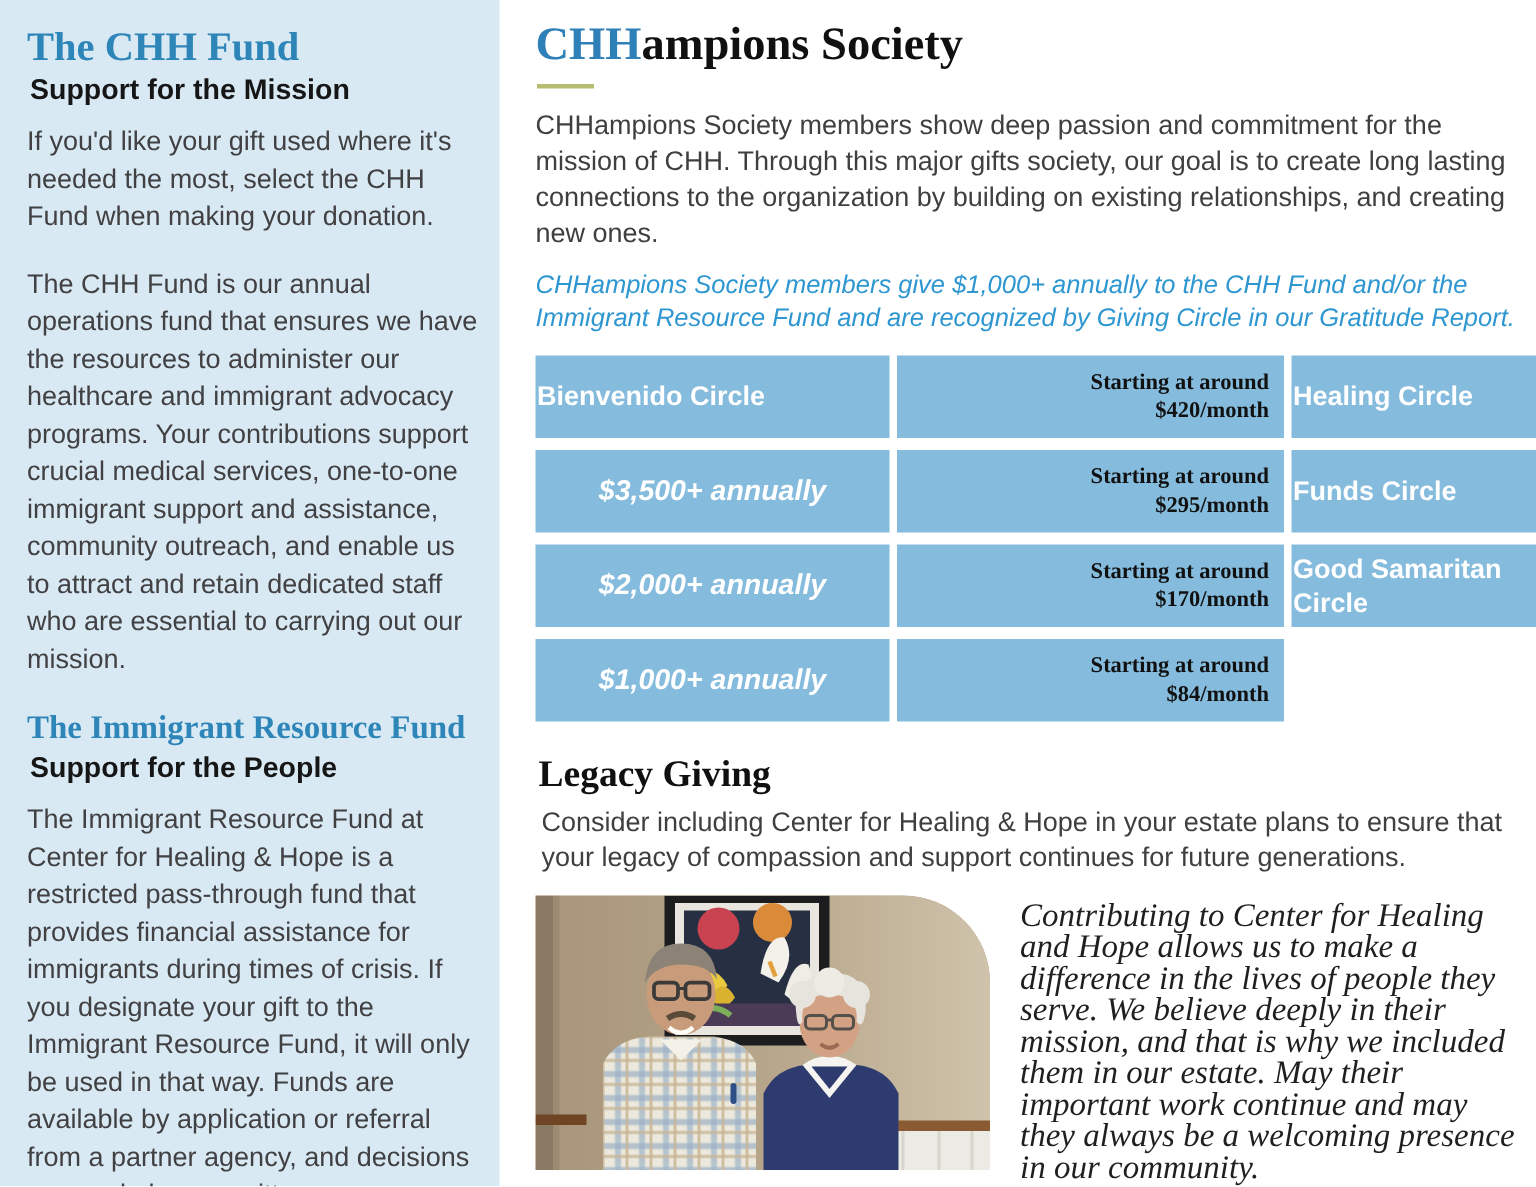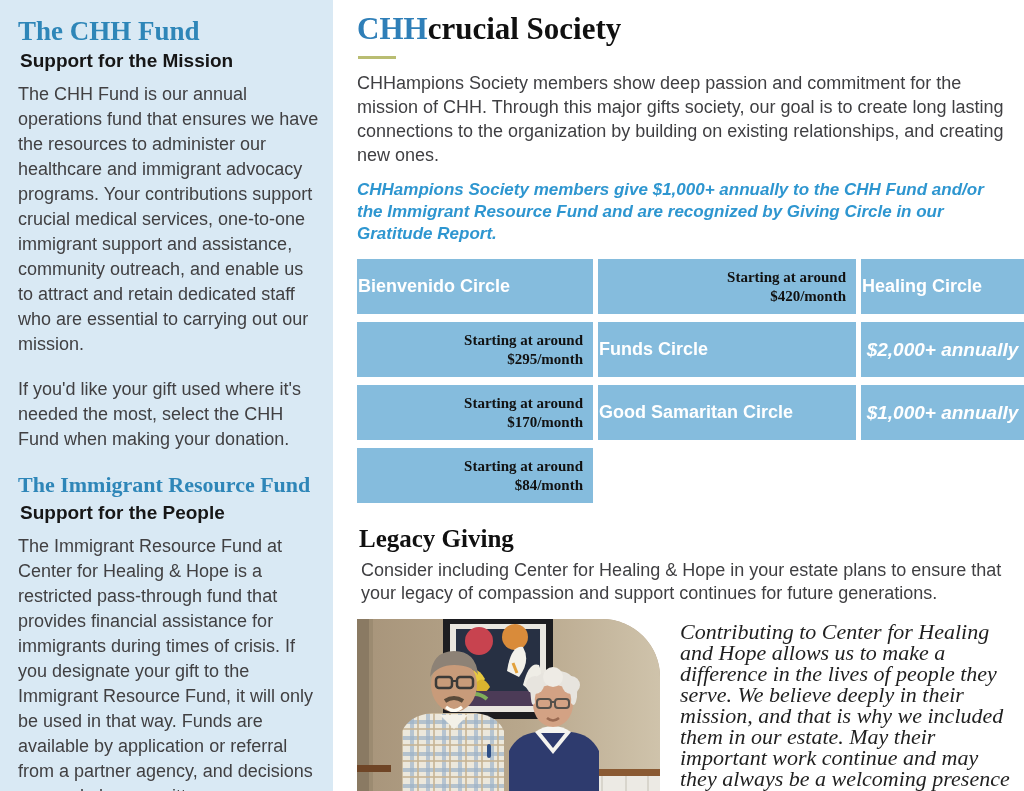--- a/index.html
+++ b/index.html
@@ -15,21 +15,21 @@
   .fund-subtitle{font-size:19px;font-weight:bold;color:#161616;margin:2px 0 10px 2px;}
   .side-para{font-size:18px;line-height:25px;color:#414042;margin:0 0 20px 0;width:302px;}
 
   
   .main{position:absolute;left:357px;top:12px;width:667px;}
   .page-title{font-family:"Liberation Serif",serif;font-weight:bold;font-size:31px;
               line-height:34px;color:#101010;margin:0;}
   .page-title .hl{color:#2f7fb8;}
   .title-divider{width:38px;height:3px;background:#b9bd72;margin:10px 0 12px 1px;}
   .intro{font-size:18px;line-height:24px;color:#3f3f42;margin:0 0 12px 0;width:655px;}
-  .highlight{font-size:17px;line-height:22px;font-weight:bold;font-style:italic;
+  .highlight{font-size:17px;line-height:22px;font-weight:normal;font-style:italic;
              color:#2e96d0;margin:0 0 14px 0;width:655px;}
 
   
   .circle-grid{display:grid;grid-template-columns:236px 258px auto;
                column-gap:5px;row-gap:8px;width:667px;}
   .cell{background:#85bcdd;height:55px;display:flex;align-items:center;box-sizing:border-box;}
   .cell.name{padding-left:1px;color:#ffffff;font-weight:bold;font-size:18px;line-height:23px;}
   .cell.annual{justify-content:center;color:#ffffff;font-weight:bold;font-style:italic;font-size:19px;}
   .cell.monthly{justify-content:flex-end;text-align:right;padding-right:10px;
                 font-family:"Liberation Serif",serif;font-weight:bold;color:#111111;
@@ -50,43 +50,44 @@
   .attribution{font-size:18px;color:#414042;margin-left:5px;}
 </style>
 </head>
 <body>
 
 <div id="page">
 
   <aside class="sidebar">
     <h2 class="fund-title">The CHH Fund</h2>
     <div class="fund-subtitle">Support for the Mission</div>
+    <p class="side-para">If you'd like your gift used where it's needed the most, select the CHH Fund when making your donation.</p>
     <p class="side-para">The CHH Fund is our annual operations fund that ensures we have the resources to administer our healthcare and immigrant advocacy programs. Your contributions support crucial medical services, one-to-one immigrant support and assistance, community outreach, and enable us to attract and retain dedicated staff who are essential to carrying out our mission.</p>
-    <p class="side-para">If you'd like your gift used where it's needed the most, select the CHH Fund when making your donation.</p>
 
     <h2 class="fund-title small">The Immigrant Resource Fund</h2>
     <div class="fund-subtitle">Support for the People</div>
     <p class="side-para">The Immigrant Resource Fund at Center for Healing &amp; Hope is a restricted pass-through fund that provides financial assistance for immigrants during times of crisis. If you designate your gift to the Immigrant Resource Fund, it will only be used in that way. Funds are available by application or referral from a partner agency, and decisions are made by committee.</p>
   </aside>
 
   <main class="main">
-    <h1 class="page-title"><span class="hl">CHH</span><span>crucial Society</span></h1>
+    <h1 class="page-title"><span class="hl">CHH</span><span>ampions Society</span></h1>
     <div class="title-divider"></div>
 
     <p class="intro">CHHampions Society members show deep passion and commitment for the mission of CHH. Through this major gifts society, our goal is to create long lasting connections to the organization by building on existing relationships, and creating new ones.</p>
     <p class="highlight">CHHampions Society members give $1,000+ annually to the CHH Fund and/or the Immigrant Resource Fund and are recognized by Giving Circle in our Gratitude Report.</p>
 
     <div class="circle-grid">
 
       <div class="cell name">Bienvenido Circle</div>
       <div class="cell monthly">
         <span class="monthly-inner"><span>Starting at around</span><br><span>$420/month</span></span>
       </div>
 
       <div class="cell name">Healing Circle</div>
+      <div class="cell annual">$3,500+ annually</div>
       <div class="cell monthly">
         <span class="monthly-inner"><span>Starting at around</span><br><span>$295/month</span></span>
       </div>
 
       <div class="cell name">Funds Circle</div>
       <div class="cell annual">$2,000+ annually</div>
       <div class="cell monthly">
         <span class="monthly-inner"><span>Starting at around</span><br><span>$170/month</span></span>
       </div>
 

